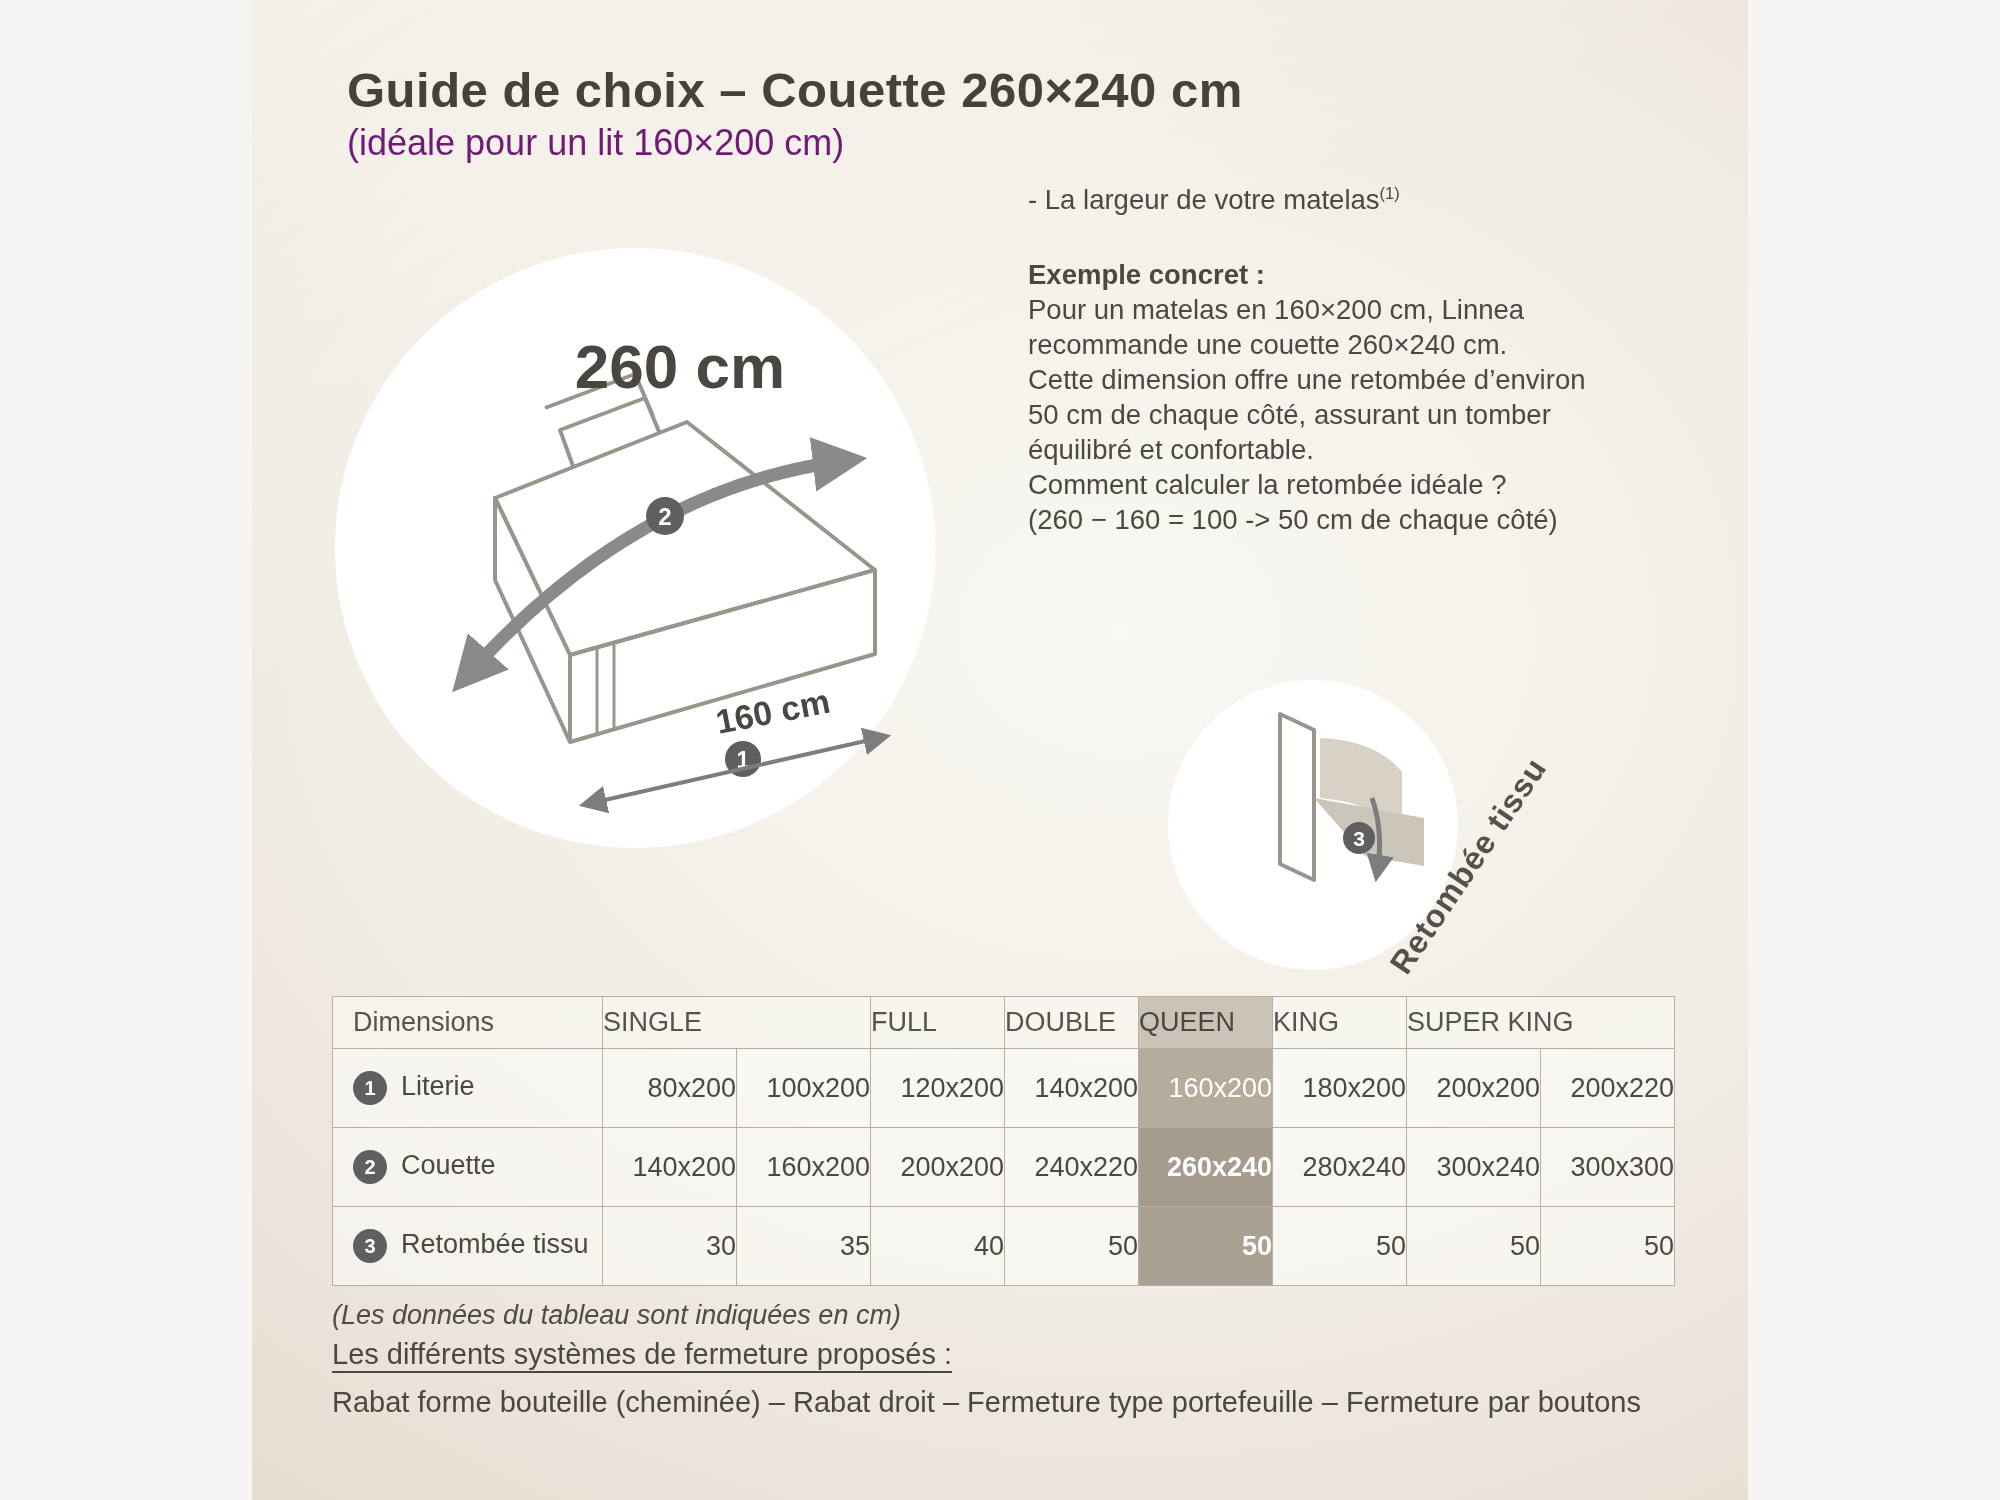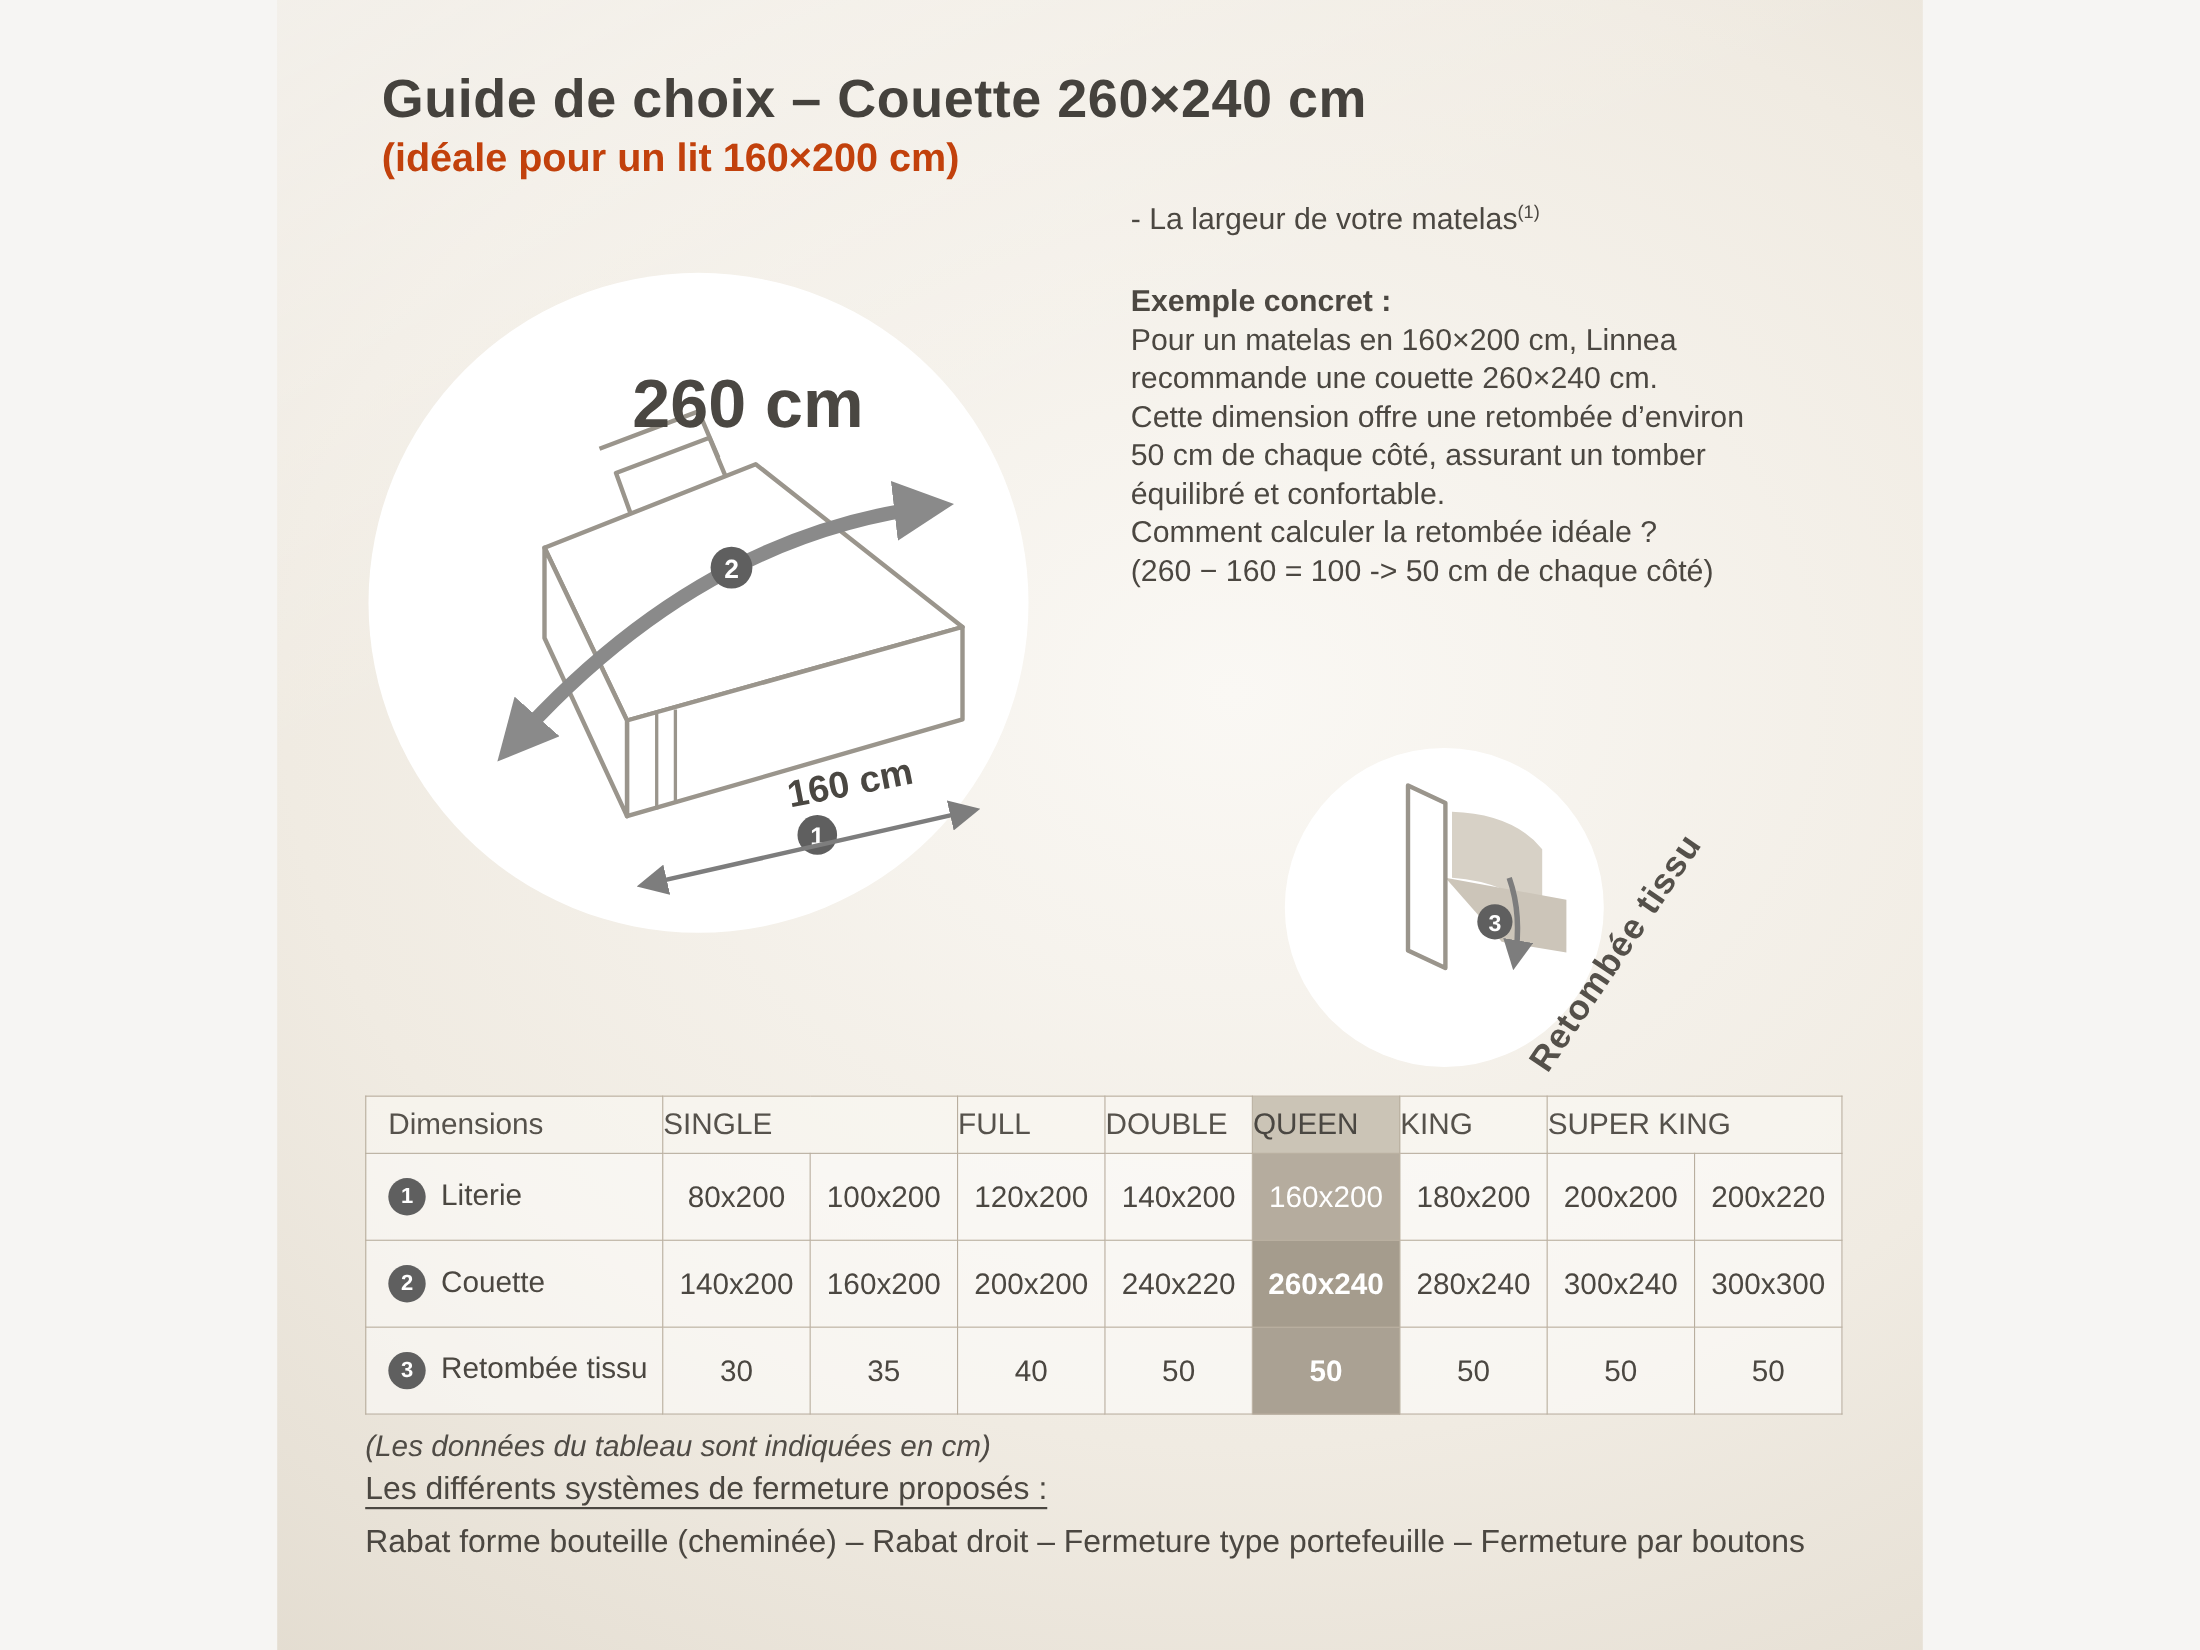--- a/index.html
+++ b/index.html
@@ -16,21 +16,21 @@
     background:
       linear-gradient(155deg, rgba(255,255,255,0.45) 0%, rgba(255,255,255,0) 32%),
       radial-gradient(ellipse 120% 95% at 58% 42%, #faf8f4 0%, #f0ebe2 48%, #dbd3c5 100%);
   }
   .title {
     position:absolute; left:347px; top:62px;
     font-size:49px; font-weight:bold; color:#45423d; letter-spacing:0.5px;
   }
   .subtitle {
     position:absolute; left:347px; top:122px;
-    font-size:36px; font-weight:bold; color:#c2410c;
+    font-size:36px; font-weight:normal; color:#701a75;
   }
   .big-circle {
     position:absolute; left:335px; top:248px; width:600px; height:600px;
     border-radius:50%; background:#ffffff;
   }
   .big-circle svg { width:100%; height:100%; display:block; }
   .small-circle {
     position:absolute; left:1168px; top:680px; width:290px; height:290px;
     border-radius:50%; background:#ffffff;
   }
@@ -55,21 +55,21 @@
   }
   .size-table th, .size-table td {
     border:1px solid var(--table-border,#b9ae9f);
   }
   .size-table thead th {
     height:52px; font-weight:normal; color:#56524c;
     background:rgba(250,248,243,0.6);
     text-align:left;
   }
   .size-table td {
-    height:79px; text-align:center;
+    height:79px; text-align:right;
     background:rgba(255,255,255,0.5);
     color:var(--text,#4b4741);
   }
   .size-table .label-col { text-align:left; padding-left:20px; }
   .size-table td.label-col { background:rgba(255,255,255,0.5); }
   .badge {
     display:inline-flex; width:34px; height:34px; border-radius:50%;
     background:var(--badge,#5f5f5f); color:#fff;
     align-items:center; justify-content:center;
     font-size:20px; font-weight:bold; margin-right:14px; vertical-align:middle;

